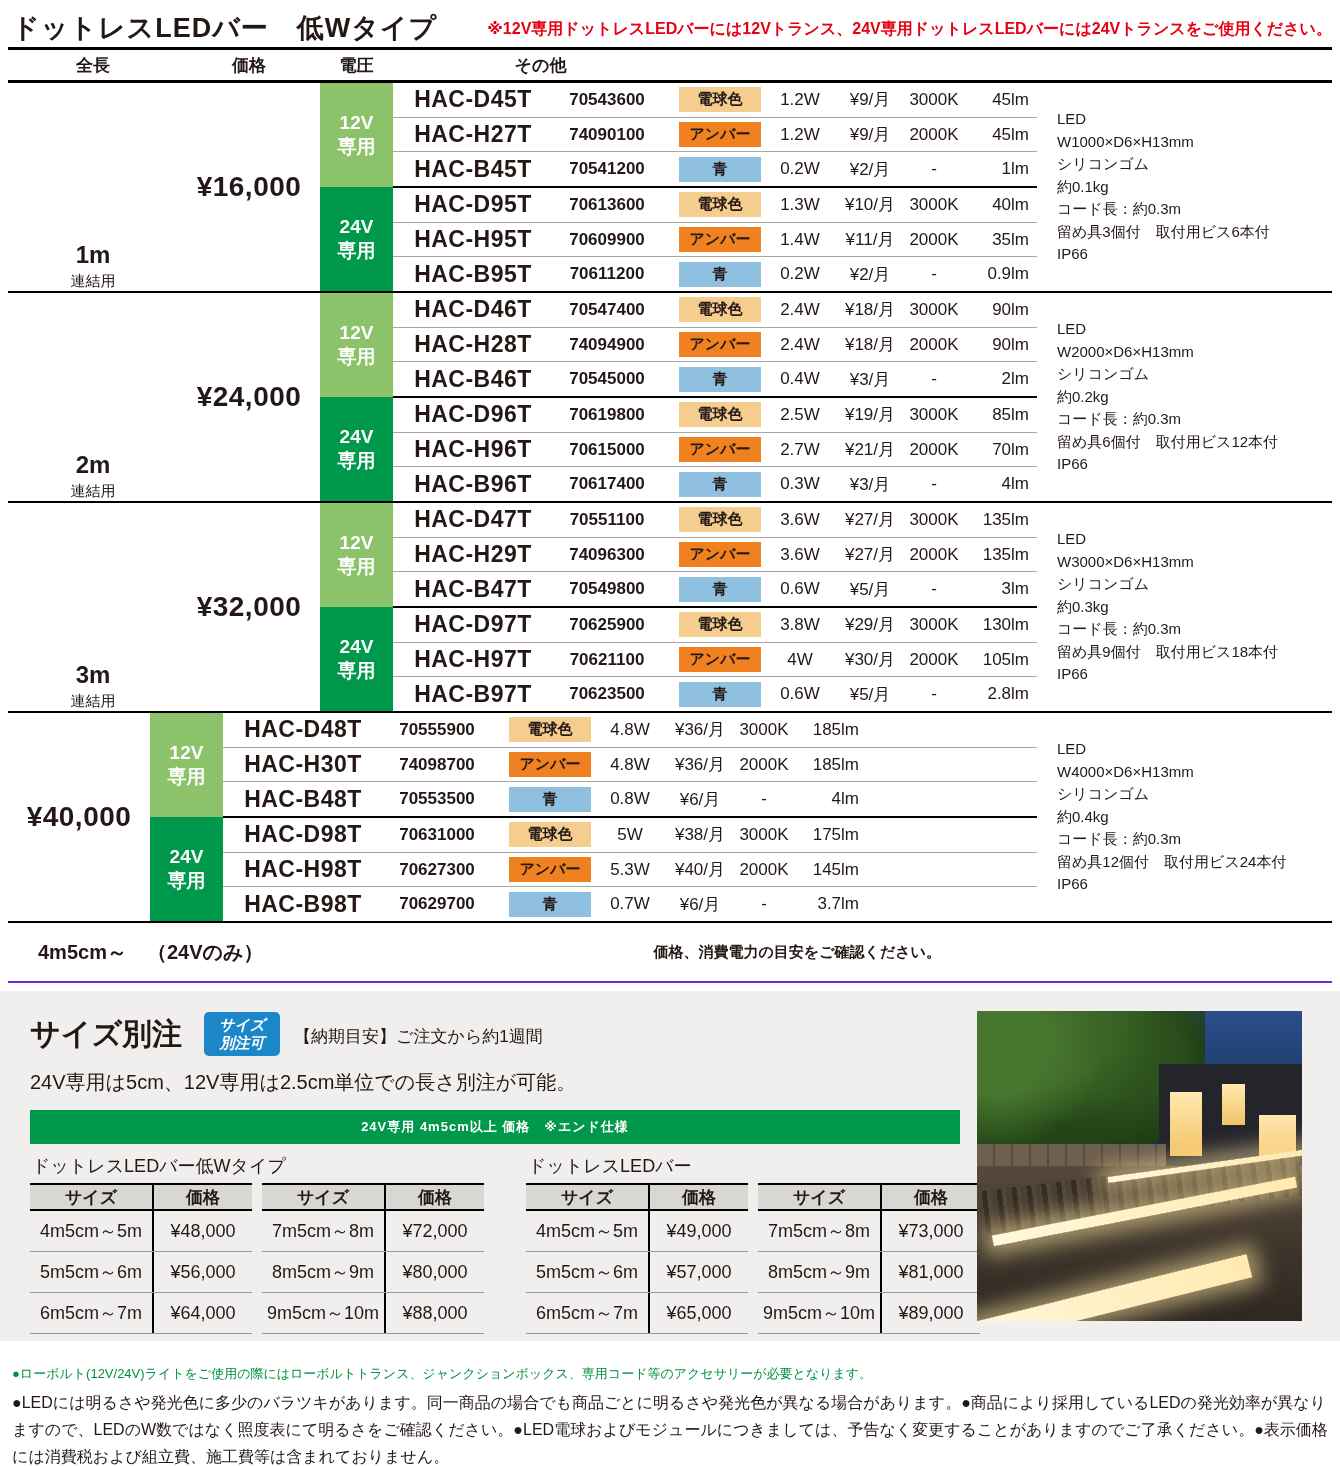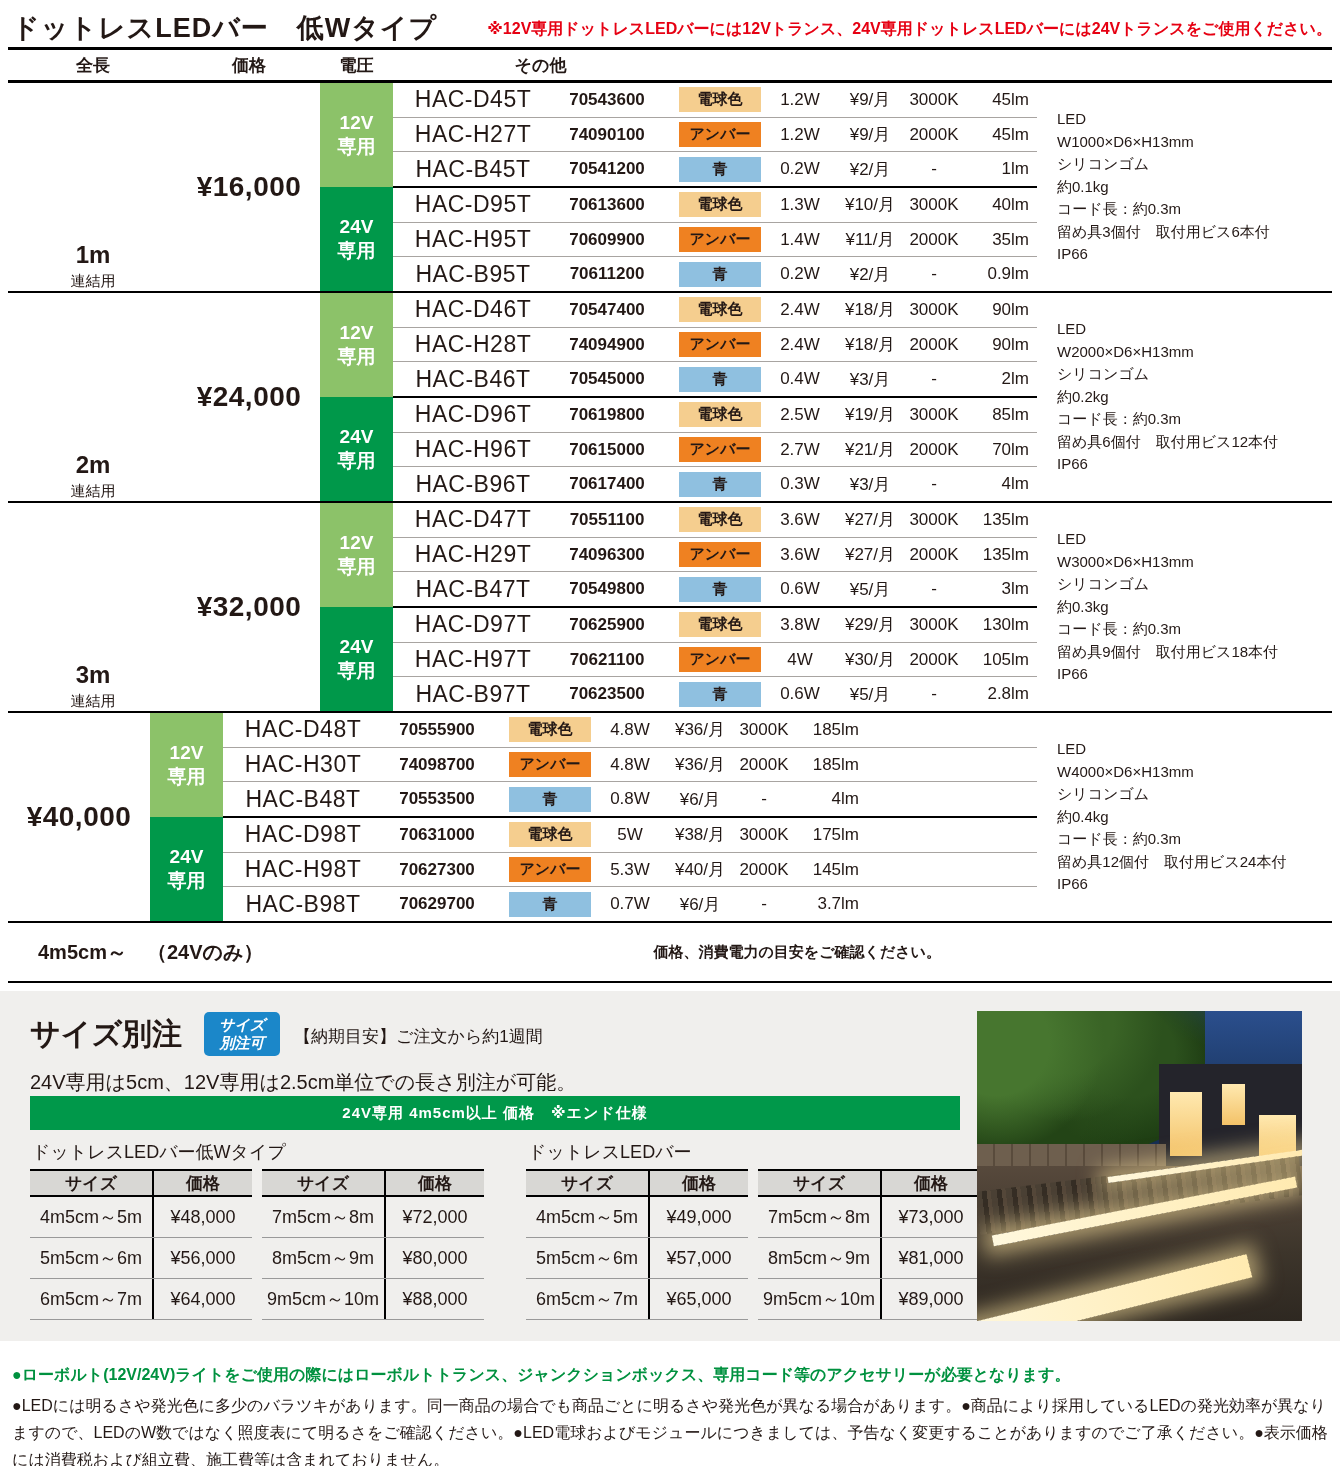--- a/index.html
+++ b/index.html
@@ -25,40 +25,40 @@
   .cell-length{width:170px;display:flex;flex-direction:column;justify-content:flex-end;align-items:center;}
   .len-main{font-size:24px;font-weight:bold;}
   .len-sub{font-size:15px;margin-top:3px;}
   .cell-price{width:142px;display:flex;align-items:center;justify-content:center;font-size:28px;font-weight:bold;letter-spacing:0.5px;}
   .col-volt{width:73px;display:flex;flex-direction:column;}
   .v-cell{flex:1;display:flex;align-items:center;justify-content:center;color:#fff;font-weight:bold;font-size:19px;text-align:center;line-height:1.25;white-space:pre-line;}
   .col-rows{flex:1;display:flex;flex-direction:column;}
   .prod-row{flex:1;display:grid;grid-template-columns:160px 108px 100px 78px 62px 66px 70px;align-items:center;}
   .prod-row + .prod-row{border-top:1px solid #a8a4a1;}
   .prod-row.v24-first{border-top:2px solid #000;}
-  .m{font-size:23px;font-weight:normal;text-align:center;letter-spacing:0.5px;}
+  .m{font-size:23px;font-weight:bold;text-align:center;letter-spacing:0.5px;}
   .cd{font-size:17px;font-weight:bold;text-align:center;}
   .badge-wrap{display:flex;justify-content:flex-end;}
   .badge{width:82px;padding:3px 0;text-align:center;font-size:15px;font-weight:bold;}
   .watt,.cost,.temp{font-size:17px;text-align:center;}
   .lumen{font-size:17px;text-align:right;padding-right:8px;}
   .cell-other{width:295px;display:flex;flex-direction:column;justify-content:center;font-size:15px;line-height:1.5;padding-left:20px;box-sizing:border-box;}
 
-  .tbl-footer{display:flex;align-items:center;height:58px;border-bottom:2px solid #000000;font-weight:bold;}
+  .tbl-footer{display:flex;align-items:center;height:58px;border-bottom:2px solid #6d28d9;font-weight:bold;}
   .tf-left{font-size:20px;margin-left:30px;}
   .tf-center{font-size:15px;margin-left:390px;}
 
   
   .size-sec{position:relative;margin-top:8px;height:350px;background:#f0efed;padding:20px 0 0 30px;box-sizing:border-box;}
   .ss-head{display:flex;align-items:center;height:46px;}
   .ss-title{font-size:30px;font-weight:bold;}
   .ss-badge{margin-left:22px;width:76px;height:44px;border-radius:5px;background:#1B87C9;color:#fff;font-weight:bold;font-style:italic;font-size:15px;display:flex;flex-direction:column;align-items:center;justify-content:center;line-height:1.2;}
   .ss-delivery{font-size:17px;margin-left:14px;margin-top:4px;}
   .ss-desc{font-size:20px;margin-top:12px;}
-  .ss-banner{width:930px;height:34px;background:#00984A;color:#fff;font-weight:bold;font-size:15px;display:flex;align-items:center;justify-content:center;letter-spacing:1px;}
+  .ss-banner{width:930px;height:34px;margin-top:14px;background:#00984A;color:#fff;font-weight:bold;font-size:13px;display:flex;align-items:center;justify-content:center;letter-spacing:1px;}
   .ss-tables{display:flex;margin-top:4px;gap:20px;}
   .tg + .tg{margin-left:22px;}
   .tg-title{font-size:18px;margin:6px 0 5px 2px;}
   .tg-row{display:flex;gap:10px;}
   .stbl{width:222px;}
   .stbl-hdr{display:grid;grid-template-columns:122px 100px;height:28px;background:#d8d7d4;border-top:2px solid #000;border-bottom:2px solid #000;font-weight:bold;font-size:17px;align-items:center;text-align:center;box-sizing:border-box;}
   .stbl-row{display:grid;grid-template-columns:122px 100px;height:40px;align-items:center;text-align:center;font-size:18px;border-bottom:1px solid #999;}
   .vsep{border-left:2px solid #000;height:100%;display:flex;align-items:center;justify-content:center;box-sizing:border-box;}
   .cell-c{height:100%;display:flex;align-items:center;justify-content:center;}
 
@@ -82,21 +82,21 @@
   .ph-wall{position:absolute;left:0;top:43%;width:58%;height:8%;background:repeating-linear-gradient(90deg,#6e5f4e 0 16px,#594b3c 16px 18px);}
   .ph-ground{position:absolute;left:0;top:50%;width:100%;height:50%;background:linear-gradient(180deg,#57493c 0%,#3d352b 55%,#2e2username 100%);background:linear-gradient(180deg,#57493c 0%,#3d352b 55%,#2e2821 100%);}
   .ph-gravel{position:absolute;left:0;top:52%;width:100%;height:14%;background:repeating-linear-gradient(90deg,#4a4034 0 6px,#352d24 6px 11px,#544739 11px 15px);transform:rotate(-7deg);}
   .ph-strip{position:absolute;background:linear-gradient(90deg,#fff8dd,#ffeab0);box-shadow:0 0 20px 9px rgba(255,230,160,0.55);}
   .ph-strip.s1{left:-10%;bottom:2%;width:95%;height:24px;transform:rotate(-14deg);}
   .ph-strip.s2{left:4%;top:63%;width:95%;height:11px;transform:rotate(-11deg);}
   .ph-strip.s3{left:40%;top:49%;width:62%;height:6px;transform:rotate(-8deg);}
 
   
   .foot{margin:24px 12px 0 12px;}
-  .foot-green{color:#00913F;font-weight:bold;font-size:16px;}
+  .foot-green{color:#00913F;font-weight:normal;font-size:13px;}
   .foot-text{font-size:16px;line-height:1.7;margin-top:6px;}
 </style>
 </head>
 <body>
 
 <div class="page">
 
   <div class="top">
     <div class="title">ドットレスLEDバー　低Wタイプ</div>
     <div class="note">※12V専用ドットレスLEDバーには12Vトランス、24V専用ドットレスLEDバーには24Vトランスをご使用ください。</div>

